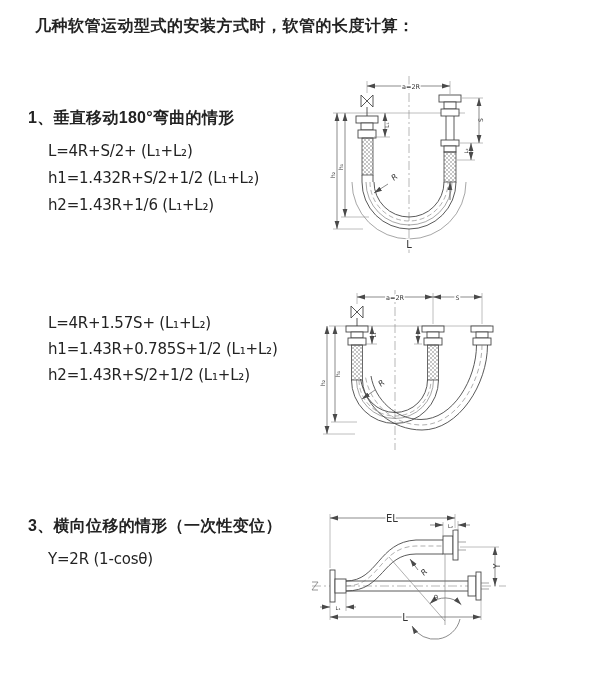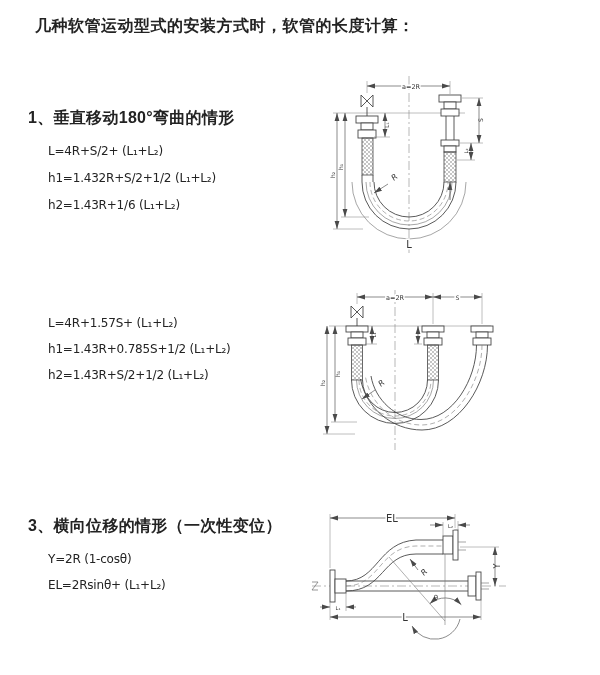--- a/index.html
+++ b/index.html
@@ -5,21 +5,21 @@
   html,body{margin:0;padding:0;}
   body{
     width:600px;height:675px;position:relative;background:#ffffff;
     font-family:"Liberation Sans","DejaVu Sans",sans-serif;color:#232323;overflow:hidden;
   }
   .page-title{
     position:absolute;left:35px;top:16px;font-size:16px;font-weight:700;letter-spacing:.5px;
   }
   .section{position:absolute;left:28px;}
   .sec-heading{font-size:16px;font-weight:700;line-height:20px;letter-spacing:.3px;}
-  .formulas{margin-top:10px;padding-left:20px;font-size:12px;letter-spacing:-.2px;
+  .formulas{margin-top:10px;padding-left:20px;font-size:15px;letter-spacing:-.2px;
     font-family:"DejaVu Sans","Liberation Sans",sans-serif;}
   .s1 .formulas .line{line-height:27px;}
   .s2 .formulas .line,.s3 .formulas .line{line-height:26px;}
   .diagram{position:absolute;}
   svg text{font-family:"DejaVu Sans",sans-serif;fill:#333;}
   .halo{paint-order:stroke;stroke:#ffffff;stroke-width:3px;}
   .dim{stroke:#5a5a5a;stroke-width:.7;fill:none;}
   .ext{stroke:#8a8a8a;stroke-width:.55;fill:none;}
   .cl{stroke:#9a9a9a;stroke-width:.7;fill:none;stroke-dasharray:9 3 2 3;}
   .hose{stroke:#474747;stroke-width:.9;fill:none;}
@@ -47,21 +47,20 @@
     <div class="line">L=4R+1.57S+ (L₁+L₂)</div>
     <div class="line">h1=1.43R+0.785S+1/2 (L₁+L₂)</div>
     <div class="line">h2=1.43R+S/2+1/2 (L₁+L₂)</div>
   </div>
 </div>
 
 <div class="section s3" style="top:516px;">
   <div class="sec-heading">3、横向位移的情形（一次性变位）</div>
   <div class="formulas">
     <div class="line">Y=2R (1-cosθ)</div>
-    <div class="line">EL=2Rsinθ+ (L₁+L₂)</div>
   </div>
 </div>
 
 <svg class="diagram" style="left:315px;top:70px;" width="275" height="185" viewBox="0 0 275 185">
   <defs>
     <marker id="d1-ar" markerUnits="userSpaceOnUse" markerWidth="9" markerHeight="7" refX="8" refY="3" orient="auto-start-reverse">
       <path d="M0,0.6 L8,3 L0,5.4 Z" fill="#4a4a4a"></path>
     </marker>
     <pattern id="d1-br" width="4" height="4" patternUnits="userSpaceOnUse">
       <path d="M0,4 L4,0 M0,0 L4,4" stroke="#8a8a8a" stroke-width="0.5"></path>

